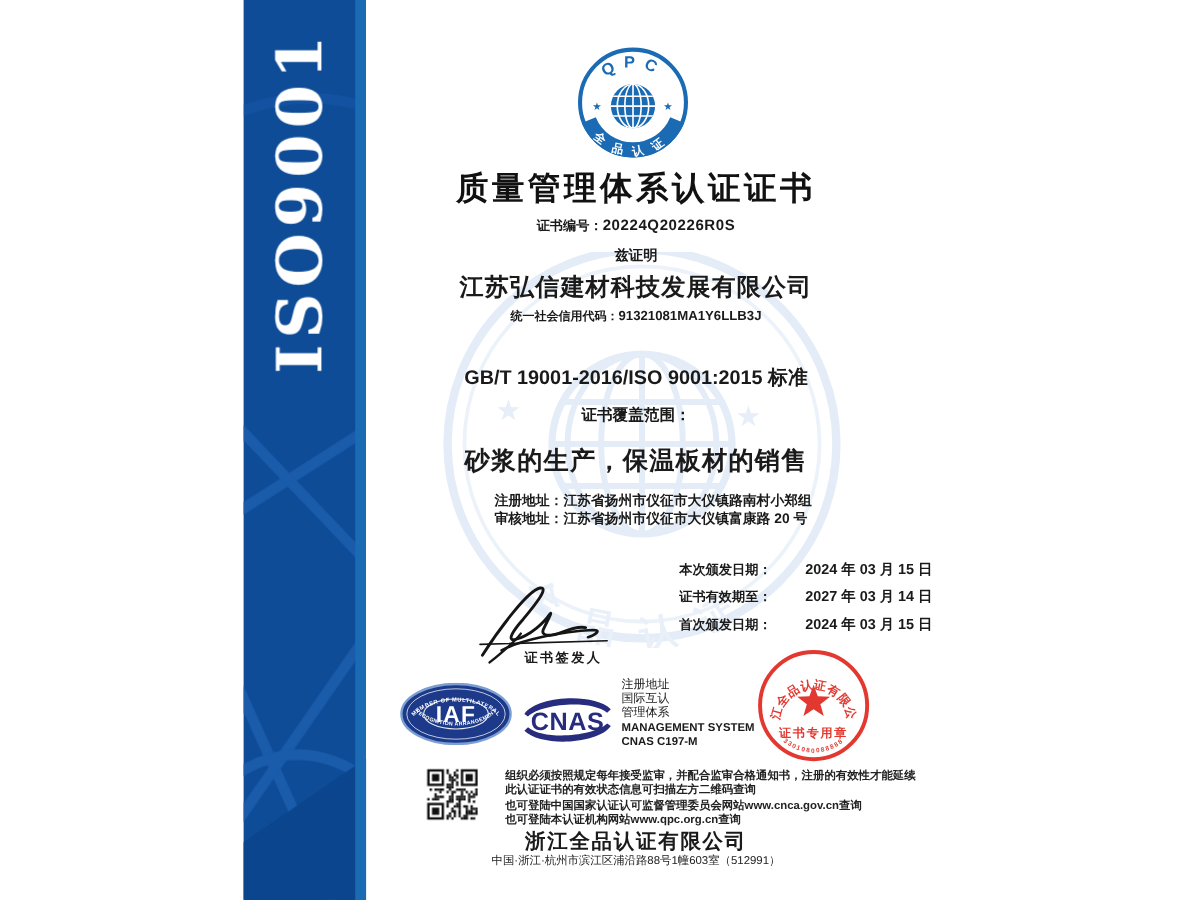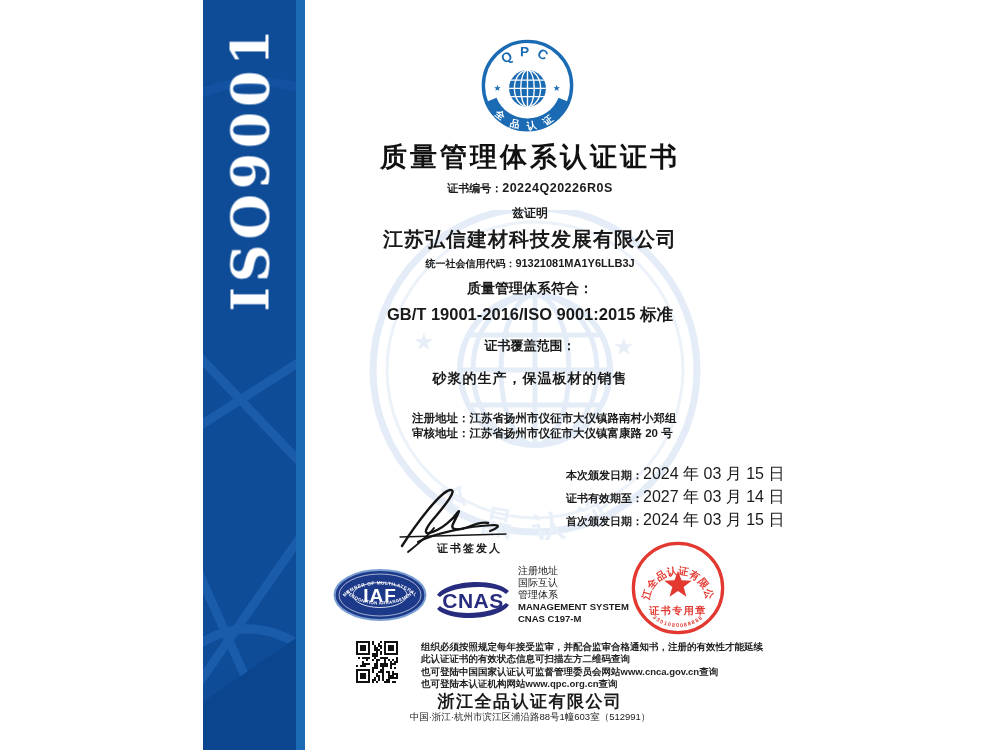--- a/index.html
+++ b/index.html
@@ -17,27 +17,27 @@
   .title{top:139px;font-size:27px;font-weight:900;letter-spacing:3px;color:#111;}
   .certno{top:181px;font-size:11px;font-weight:600;}
   .certno .val{font-size:12.5px;font-weight:800;letter-spacing:.5px;}
   .statement{top:205px;font-size:12px;font-weight:700;}
   .company{top:226px;font-size:20px;font-weight:800;letter-spacing:1px;}
   .uscc{top:257px;font-size:10px;font-weight:600;}
   .uscc .val{font-size:11px;font-weight:800;}
   .system{top:280px;font-size:14px;font-weight:800;}
   .standard{top:304px;font-size:16.5px;font-weight:800;}
   .scopelabel{top:337px;font-size:13px;font-weight:800;}
-  .scope{top:370px;font-size:14px;font-weight:800;letter-spacing:1px;}
+  .scope{top:370px;font-size:21px;font-weight:800;letter-spacing:1px;}
   
   .addr{position:absolute;left:412px;top:411px;font-size:11.5px;font-weight:700;line-height:15px;white-space:nowrap;}
   
   .dates{position:absolute;left:566px;top:463px;line-height:21px;white-space:nowrap;}
   .dates .lab{font-size:11px;font-weight:600;}
-  .dates .val{font-size:16px;font-weight:400;}
+  .dates .val{font-size:12px;font-weight:700;margin-left:28px;}
   
   .sig-svg{position:absolute;left:398px;top:484px;}
   .sig-label{position:absolute;left:437px;top:541px;font-size:11px;font-weight:700;letter-spacing:2px;}
   
   .iaf-svg{position:absolute;left:333px;top:569px;}
   .cnas-svg{position:absolute;left:432px;top:577px;}
   .accred{position:absolute;left:518px;top:565px;line-height:12px;white-space:nowrap;}
   .accred .cn{font-size:10px;font-weight:500;}
   .accred .en{font-size:9.5px;font-weight:800;}
   
@@ -127,21 +127,20 @@
     <text font-size="10" font-weight="bold" fill="#ffffff" letter-spacing="9">
       <textPath href="#qpcbot" startOffset="50%" text-anchor="middle">全品认证</textPath>
     </text>
   </svg>
 
   <div class="c-line title">质量管理体系认证证书</div>
   <div class="c-line certno"><span>证书编号：</span><span class="val">20224Q20226R0S</span></div>
   <div class="c-line statement">兹证明</div>
   <div class="c-line company">江苏弘信建材科技发展有限公司</div>
   <div class="c-line uscc"><span>统一社会信用代码：</span><span class="val">91321081MA1Y6LLB3J</span></div>
-  <div class="c-line system">质量管理体系符合：</div>
   <div class="c-line standard">GB/T 19001-2016/ISO 9001:2015 标准</div>
   <div class="c-line scopelabel">证书覆盖范围：</div>
   <div class="c-line scope">砂浆的生产，保温板材的销售</div>
 
   <div class="addr">
     <div>注册地址：江苏省扬州市仪征市大仪镇路南村小郑组</div>
     <div>审核地址：江苏省扬州市仪征市大仪镇富康路 20 号</div>
   </div>
 
   <div class="dates">

